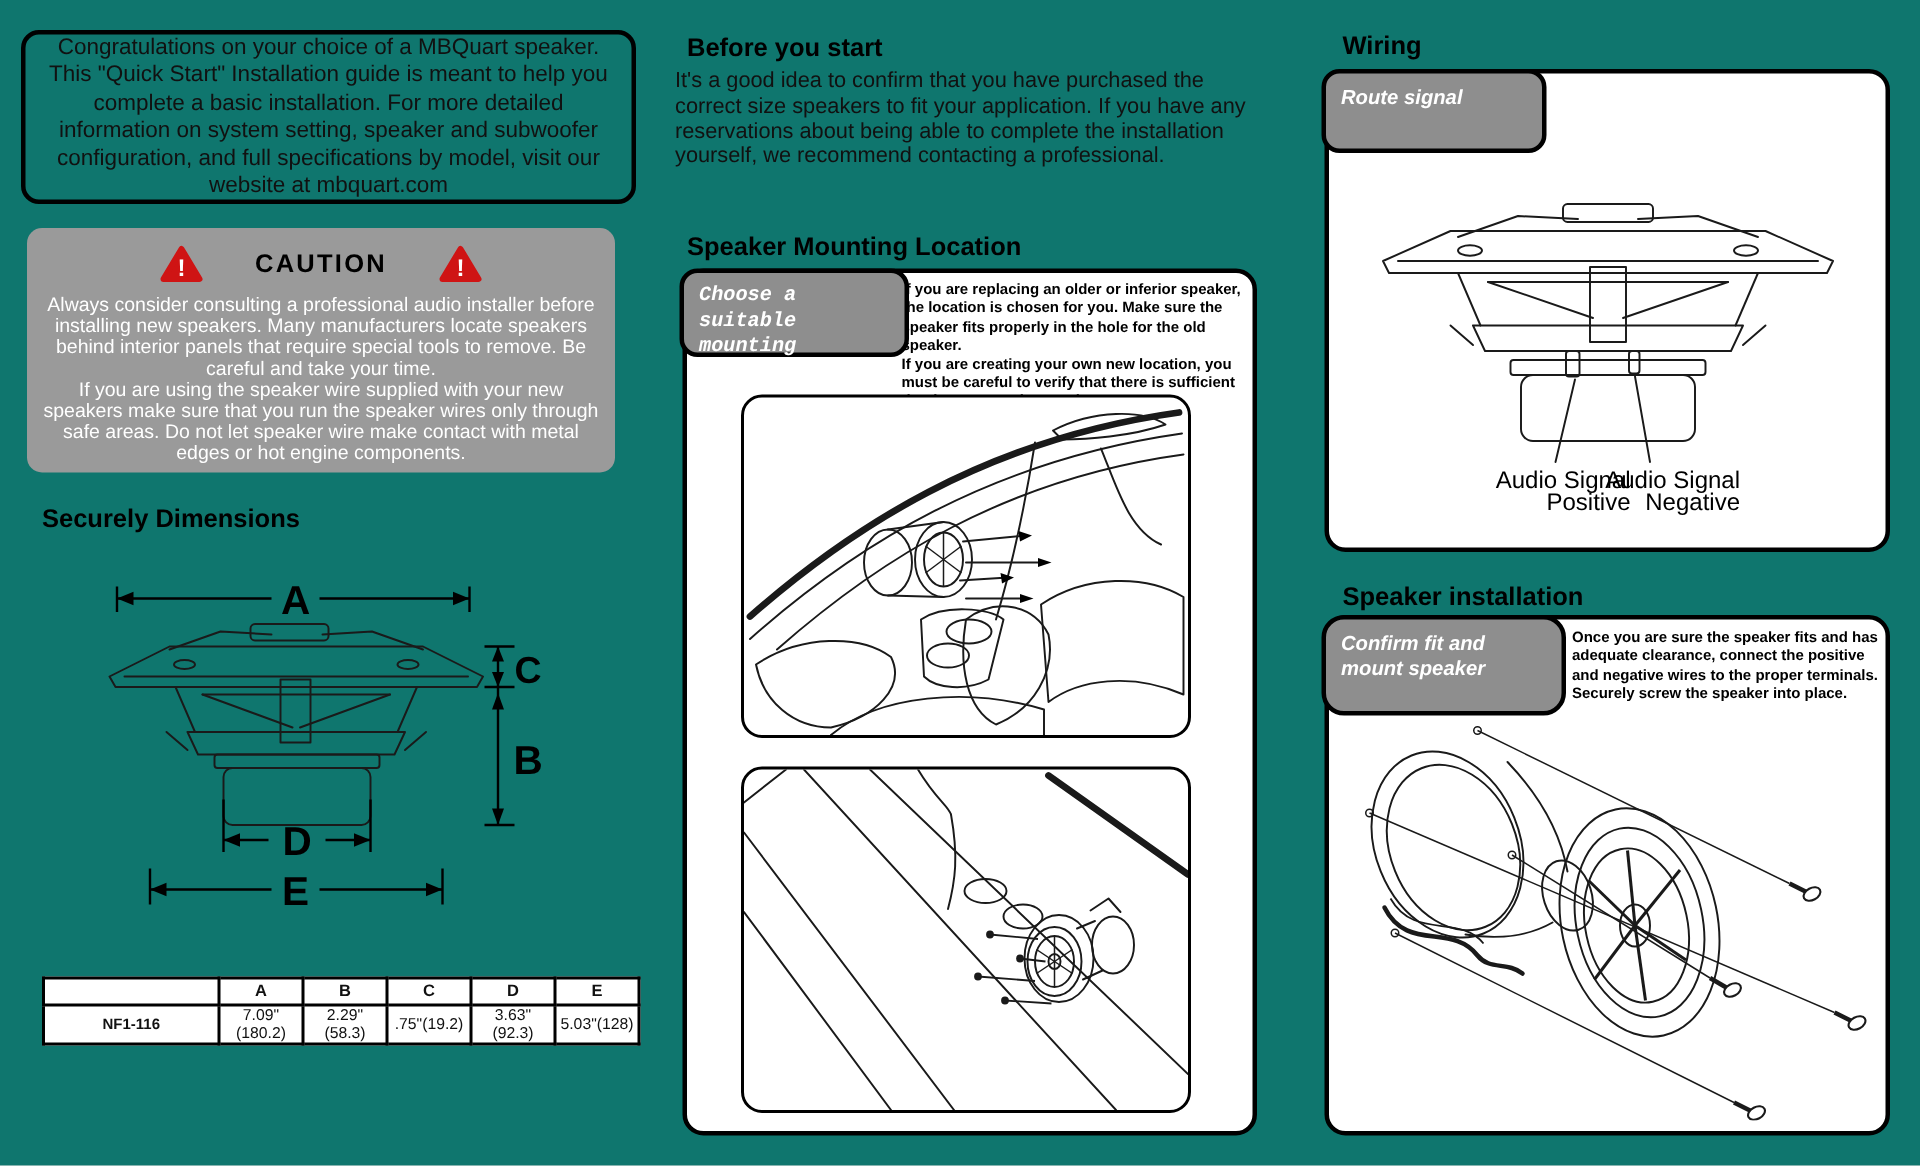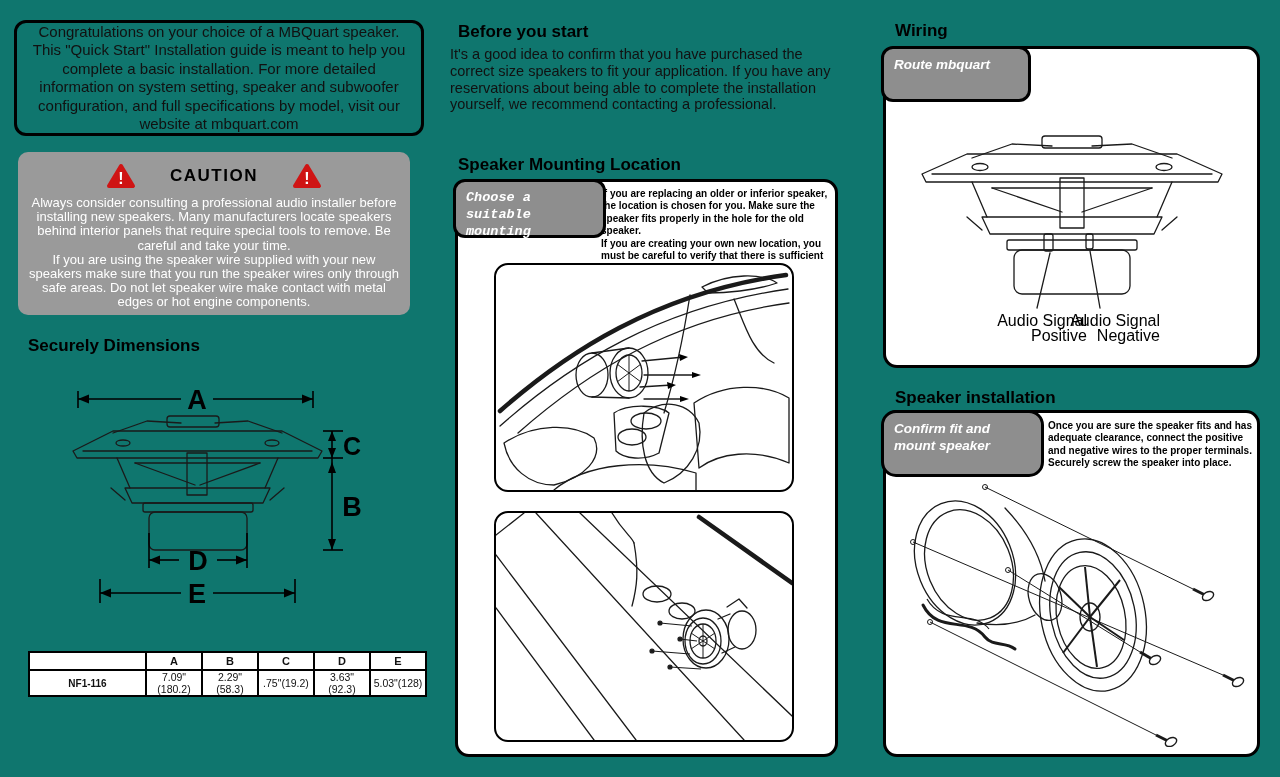--- a/index.html
+++ b/index.html
@@ -247,21 +247,21 @@
         <line x1="156" y1="138" x2="194" y2="141"></line>
           <circle cx="156" cy="138" r="2" fill="#1a1a1a"></circle>
         <line x1="174" y1="154" x2="205" y2="156"></line>
           <circle cx="174" cy="154" r="2" fill="#1a1a1a"></circle>
       </g>
     </svg>
   </div>
 
   <h2 class="abs wiring-heading">Wiring</h2>
   <div class="abs step-box wiring-box"></div>
-  <div class="abs step-label wiring-label">Route mbquart</div>
+  <div class="abs step-label wiring-label">Route signal</div>
 
   <svg class="abs" style="left:902px;top:122px;" width="340" height="188" viewBox="0 0 340 188">
     <rect class="ln" x="140" y="14" width="60" height="12" rx="3"></rect>
     <path class="ln" d="M70,36 L110,22 L150,24"></path>
     <path class="ln" d="M270,36 L230,22 L190,24"></path>
     <path class="ln" d="M20,52 L65,32 L275,32 L320,52 L316,60 L24,60 Z"></path>
     <line class="ln" x1="30" y1="52" x2="310" y2="52"></line>
     <ellipse class="ln" cx="78" cy="45" rx="8" ry="3.5"></ellipse>
     <ellipse class="ln" cx="262" cy="45" rx="8" ry="3.5"></ellipse>
     <path class="ln" d="M70,60 L85,95"></path>

